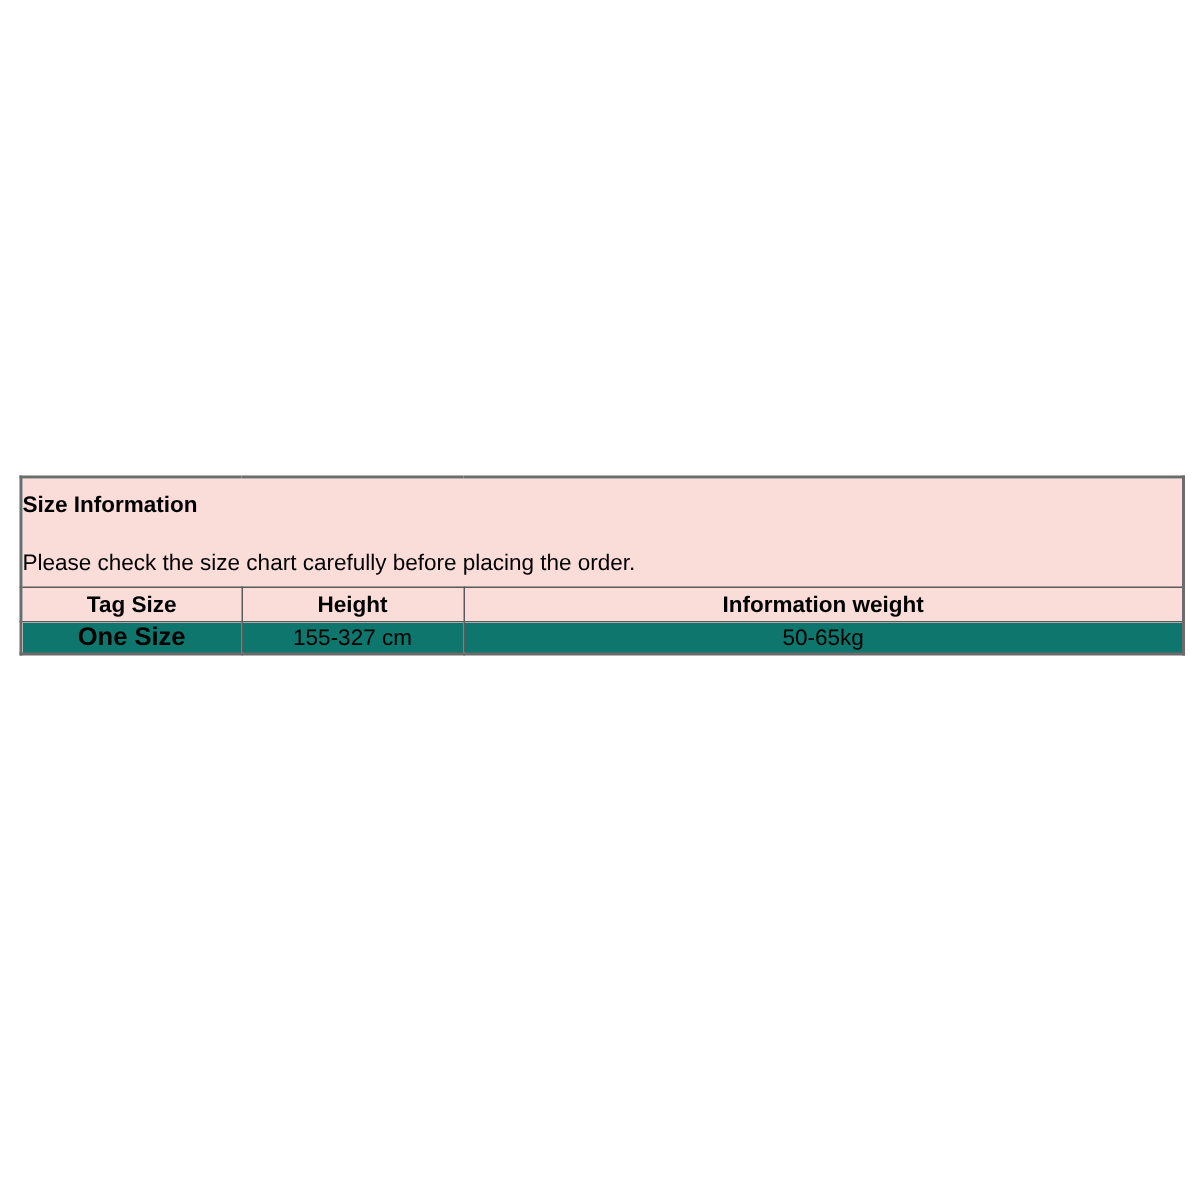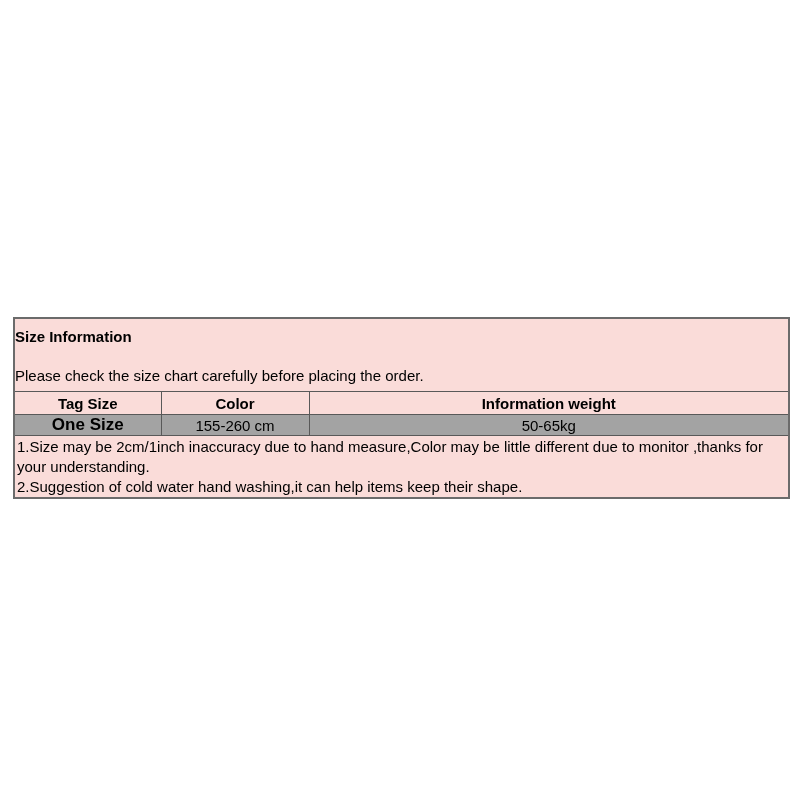--- a/index.html
+++ b/index.html
@@ -28,21 +28,21 @@
     border: 2px solid #6b6b6b;
     font-size: 15px;
   }
   table.size-table td {
     border: 1px solid #595959;
     padding: 0;
     vertical-align: middle;
     overflow: hidden;
   }
   .pink-bg { background: #fadcd9; }
-  .white-bg { background: #a3a3a3; }
+  .white-bg { background: #0f766e; }
 
   td.title-cell {
     height: 61px;
     text-align: left;
   }
   .title-line {
     font-weight: bold;
     font-size: 15px;
     padding-top: 9px;
     padding-bottom: 6px;
@@ -95,29 +95,23 @@
     </colgroup>
     <tbody>
       <tr>
         <td colspan="3" class="title-cell pink-bg">
           <div class="title-line">Size Information</div>
           <div class="subtitle-line">Please check the size chart carefully before placing the order.</div>
         </td>
       </tr>
       <tr>
         <td class="header-cell pink-bg">Tag Size</td>
-        <td class="header-cell pink-bg">Color</td>
+        <td class="header-cell pink-bg">Height</td>
         <td class="header-cell pink-bg">Information weight</td>
       </tr>
       <tr>
         <td class="data-cell tag-size white-bg">One Size</td>
-        <td class="data-cell white-bg">155-260 cm</td>
+        <td class="data-cell white-bg">155-327 cm</td>
         <td class="data-cell white-bg">50-65kg</td>
-      </tr>
-      <tr>
-        <td colspan="3" class="notes-cell pink-bg">
-          <div class="note-line">1.Size may be 2cm/1inch inaccuracy due to hand measure,Color may be little different due to monitor ,thanks for your understanding.</div>
-          <div class="note-line">2.Suggestion of cold water hand washing,it can help items keep their shape.</div>
-        </td>
       </tr>
     </tbody>
   </table>
 </div>
 
 </body></html>

